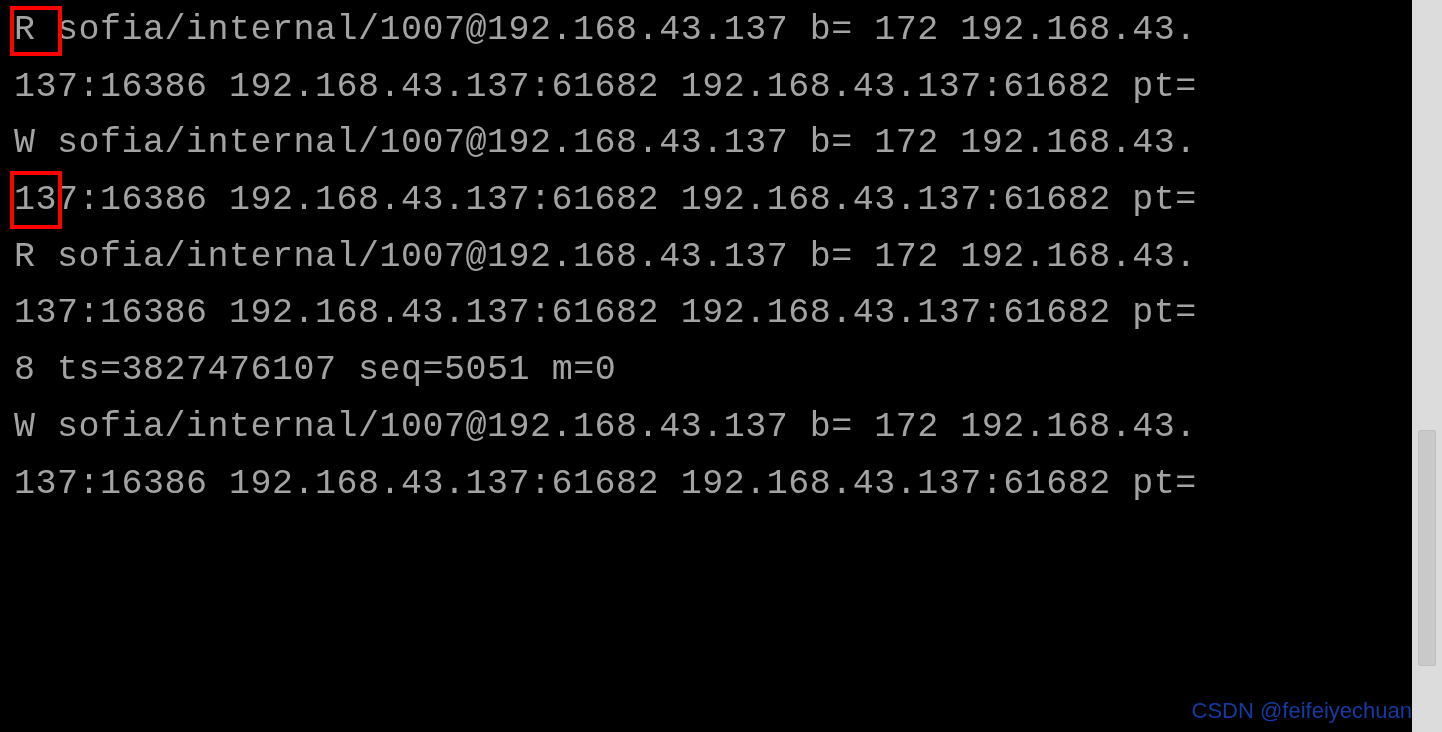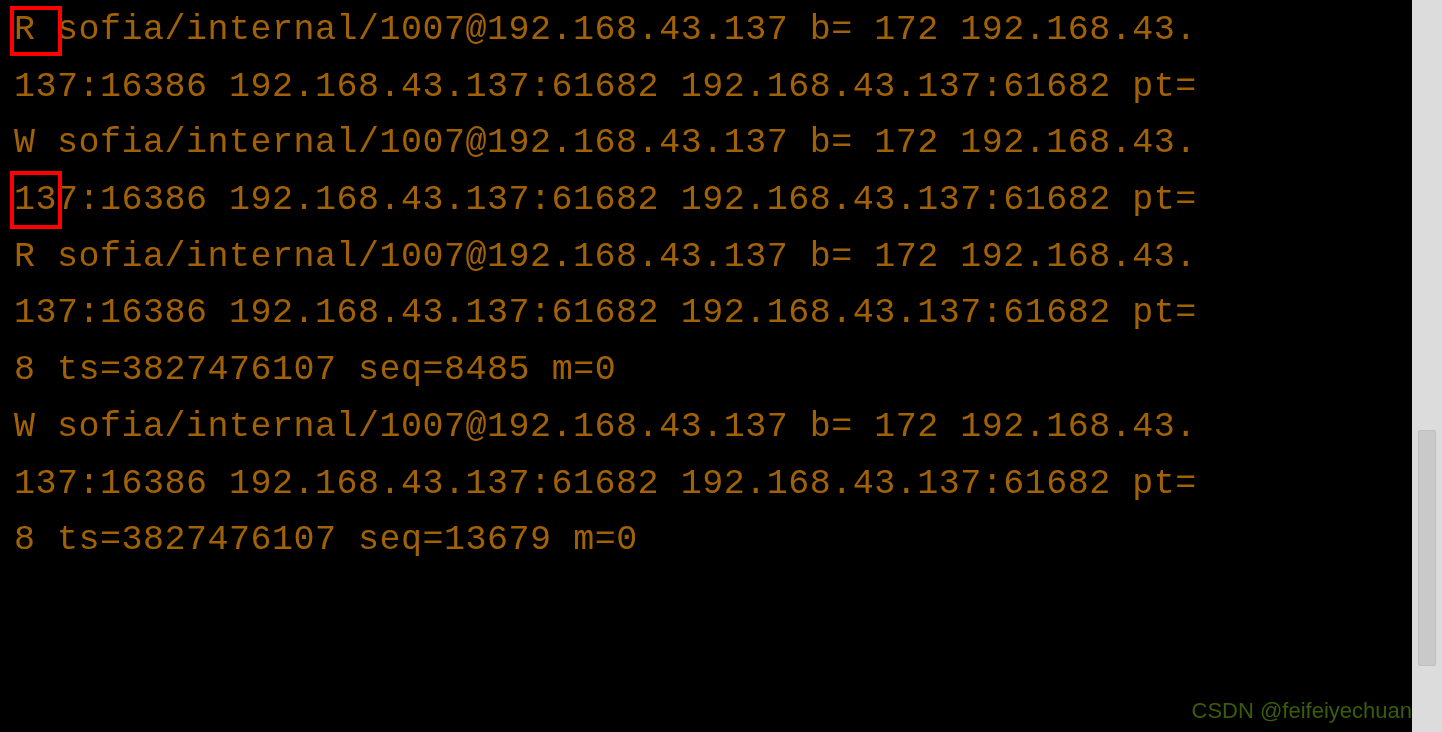--- a/index.html
+++ b/index.html
@@ -17,21 +17,21 @@
     .terminal {
       position: absolute;
       top: 0;
       left: 0;
       width: 1412px;
       height: 732px;
       background: #000000;
       font-family: "Menlo", "Consolas", "Courier New", monospace;
       font-size: 35px;
       font-weight: 500;
-      color: #a16207;
+      color: #a3a3a3;
       line-height: 1.62;
       padding: 2px 14px 0 14px;
       letter-spacing: 0.5px;
       word-break: break-all;
     }
     .terminal .line {
       display: block;
     }
     .redbox {
       position: absolute;
@@ -72,21 +72,21 @@
       width: 18px;
       height: 236px;
       background: #c9c9c9;
       border: 1px solid #bfbfbf;
       border-radius: 2px;
     }
     .watermark {
       position: absolute;
       right: 30px;
       bottom: 8px;
-      color: #4d7c0f;
+      color: #1d4ed8;
       font-family: Arial, sans-serif;
       font-size: 22px;
       text-align: right;
       opacity: 0.75;
     }
   </style>
 </head>
 <body>
 
 <div class="right-edge"></div>
@@ -96,23 +96,22 @@
 
 <div class="terminal">
   <span class="line"><span>R</span> <span>sofia/internal/1007@192.168.43.137</span> b= <span>172</span> <span>192.168.43.</span></span>
   <span class="line">137:16386 <span>192.168.43.137:61682</span> <span>192.168.43.137:61682</span> pt=</span>
 
   <span class="line"><span>W</span> <span>sofia/internal/1007@192.168.43.137</span> b= <span>172</span> <span>192.168.43.</span></span>
   <span class="line">137:16386 <span>192.168.43.137:61682</span> <span>192.168.43.137:61682</span> pt=</span>
 
   <span class="line"><span>R</span> <span>sofia/internal/1007@192.168.43.137</span> b= <span>172</span> <span>192.168.43.</span></span>
   <span class="line">137:16386 <span>192.168.43.137:61682</span> <span>192.168.43.137:61682</span> pt=</span>
-  <span class="line"><span>8</span> ts=<span>3827476107</span> seq=<span>8485</span> m=<span>0</span></span>
+  <span class="line"><span>8</span> ts=<span>3827476107</span> seq=<span>5051</span> m=<span>0</span></span>
 
   <span class="line"><span>W</span> <span>sofia/internal/1007@192.168.43.137</span> b= <span>172</span> <span>192.168.43.</span></span>
   <span class="line">137:16386 <span>192.168.43.137:61682</span> <span>192.168.43.137:61682</span> pt=</span>
-  <span class="line"><span>8</span> ts=<span>3827476107</span> seq=<span>13679</span> m=<span>0</span></span>
 </div>
 
 <div class="redbox r1"></div>
 <div class="redbox r2"></div>
 
 <div class="watermark">CSDN @feifeiyechuan</div>
 
 </body></html>

